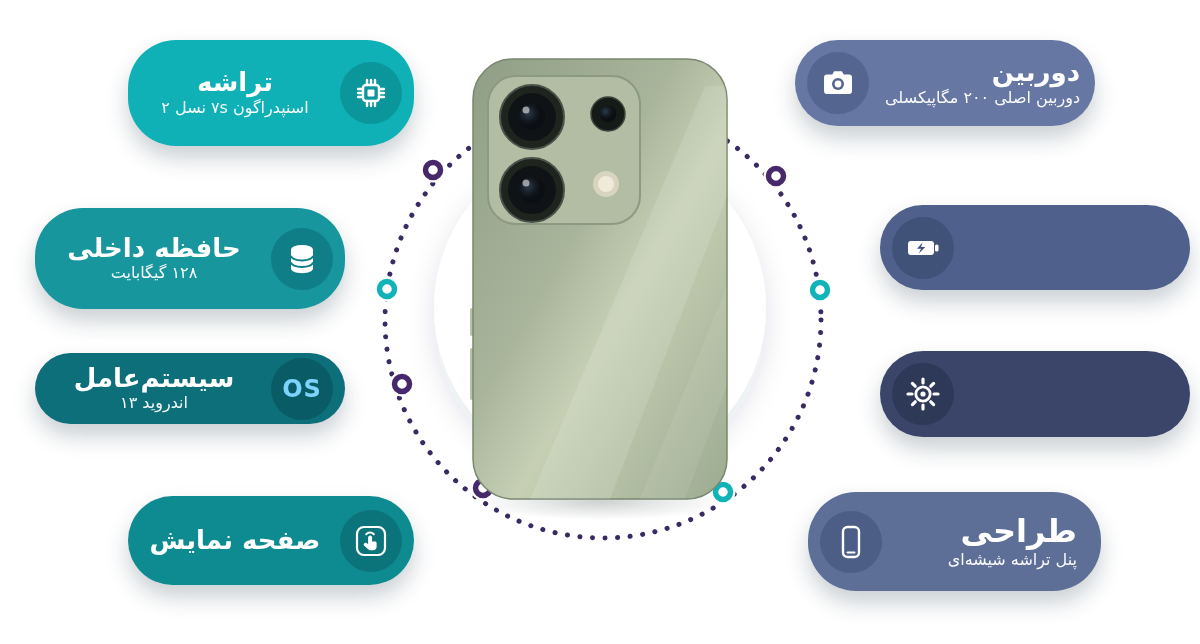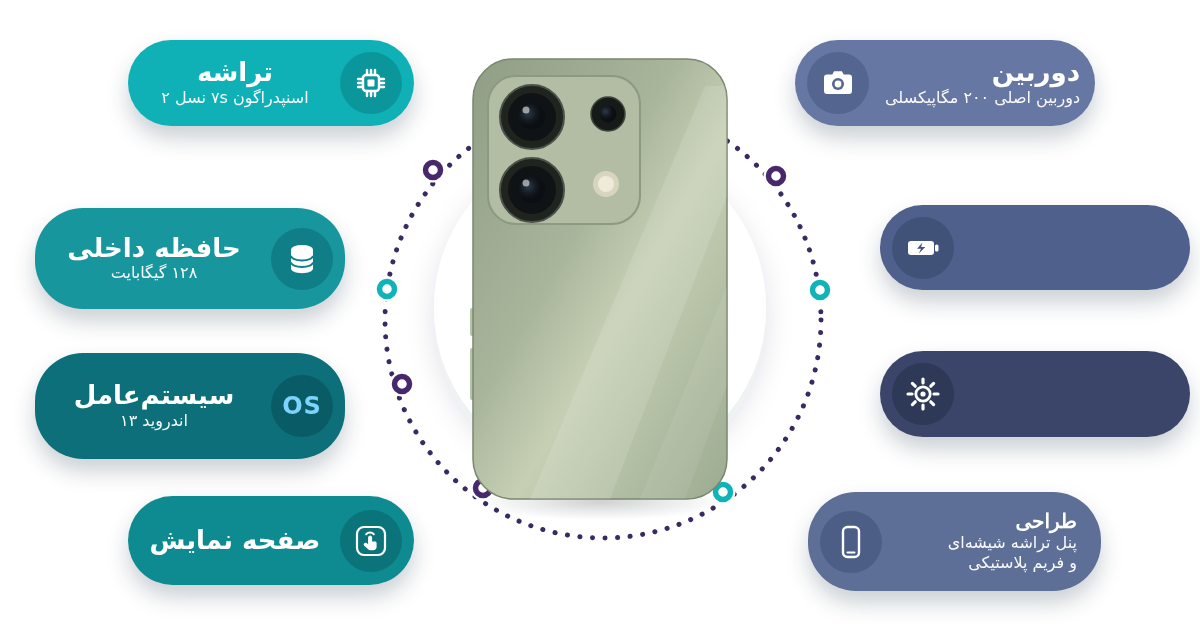--- a/index.html
+++ b/index.html
@@ -21,39 +21,39 @@
   }
   .txt{flex:1;direction:rtl;display:flex;flex-direction:column;justify-content:center;}
   .pill.left .txt{text-align:center;}
   .pill.right .txt{text-align:right;padding-left:6px;padding-right:12px;}
   .title{font-size:26px;font-weight:700;line-height:1.15;white-space:nowrap;}
   .sub{font-size:16px;margin-top:0;line-height:1.25;white-space:nowrap;opacity:.97;}
   .sub2{font-size:16px;line-height:1.25;white-space:nowrap;opacity:.97;}
   .os-text{font-size:24px;font-weight:700;color:#7dd3fc;letter-spacing:1px;}
 
   
-  .pl1{left:128px;top:40px;width:262px;height:86px;background:#0fb1b6;}
+  .pl1{left:128px;top:40px;width:262px;height:106px;background:#0fb1b6;}
   .pl1 .icon-circle{background:#0a969b;}
   .pl2{left:35px;top:208px;width:286px;height:101px;background:#17969d;}
   .pl2 .icon-circle{background:#0f7e86;}
-  .pl3{left:35px;top:353px;width:286px;height:106px;background:#0c6f7a;}
+  .pl3{left:35px;top:353px;width:286px;height:71px;background:#0c6f7a;}
   .pl3 .icon-circle{background:#095c66;}
   .pl4{left:128px;top:496px;width:262px;height:89px;background:#0e8b90;}
   .pl4 .icon-circle{background:#0b747a;}
 
   
   .pr1{left:795px;top:40px;width:276px;height:86px;background:#6577a2;}
   .pr1 .icon-circle{background:#54658f;}
   .pr2{left:880px;top:205px;width:286px;height:85px;background:#4f608c;}
   .pr2 .icon-circle{background:#415278;}
   .pr3{left:880px;top:351px;width:286px;height:86px;background:#3a4569;}
   .pr3 .icon-circle{background:#2e3857;}
   .pr4{left:808px;top:492px;width:269px;height:99px;background:#5d6e97;}
   .pr4 .icon-circle{background:#4c5d86;}
-  .pr4 .title{font-size:20px;font-family:Liberation Serif, serif;}
+  .pr4 .title{font-size:32px;}
 </style>
 </head>
 <body>
 
 <div class="stage">
 
   <svg class="deco" width="1200" height="644" viewBox="0 0 1200 644" aria-hidden="true">
     <defs>
       <filter id="blobShadow" x="-30%" y="-30%" width="160%" height="160%">
         <feDropShadow dx="0" dy="10" stdDeviation="14" flood-color="#1b2a4a" flood-opacity="0.12"></feDropShadow>
@@ -237,17 +237,16 @@
   <div class="pill right pr4">
     <div class="icon-circle">
       <svg width="36" height="36" viewBox="0 0 36 36">
         <rect x="10" y="3" width="16" height="30" rx="4.5" fill="none" stroke="#fff" stroke-width="2.4"></rect>
         <line x1="14.5" y1="28.5" x2="21.5" y2="28.5" stroke="#fff" stroke-width="2" stroke-linecap="round"></line>
       </svg>
     </div>
     <div class="txt">
       <div class="title">طراحی</div>
       <div class="sub">پنل تراشه شیشه‌ای</div>
-      <div class="sub2">و فریم پلاستیکی</div>
     </div>
   </div>
 
 </div>
 
 </body></html>

